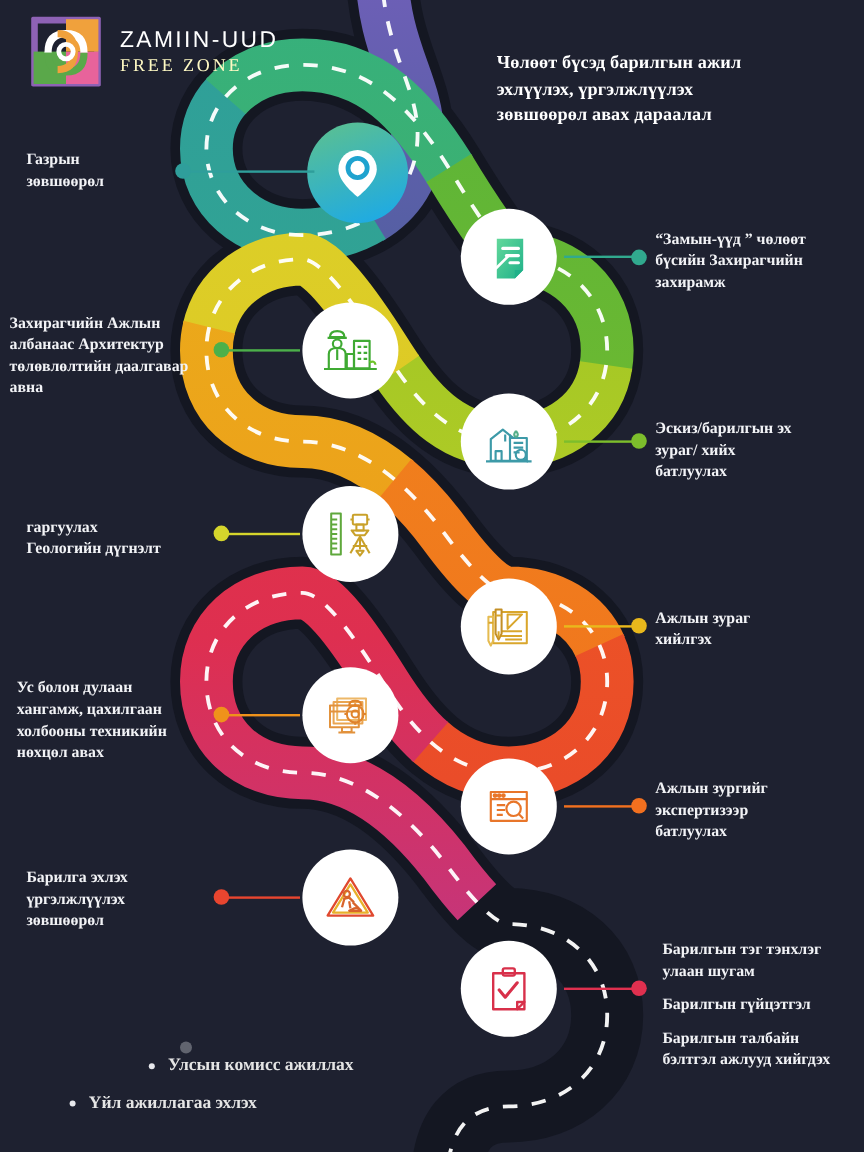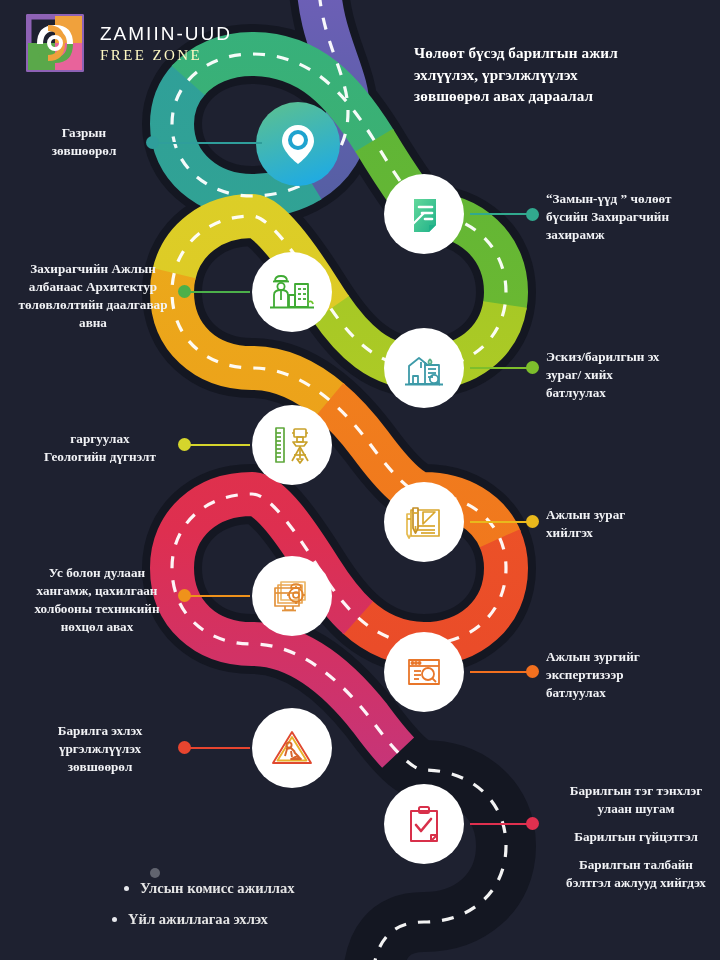--- a/index.html
+++ b/index.html
@@ -35,23 +35,23 @@
     text-align:left; color:#ffffff;
     font-size:15.2px; font-weight:bold; line-height:1.42;
     letter-spacing:0.1px;
   }
 
   
   .label {
     position:absolute; color:#f2f3f6;
     font-size:13.2px; font-weight:bold; line-height:1.36;
   }
-  .label.left  { text-align:center; }
+  .label.left  { text-align:left; }
   .label.right { text-align:left; }
-  .label.rightleft { text-align:center; }
+  .label.rightleft { text-align:left; }
 
   
   .conn { position:absolute; height:2px; }
   .dot { position:absolute; width:13px; height:13px; border-radius:50%; }
 
   
   .node {
     position:absolute; border-radius:50%;
     display:flex; align-items:center; justify-content:center;
   }
@@ -61,21 +61,21 @@
   #bullets { position:absolute; left:0; bottom:18px; width:720px; }
   .bullet {
     display:flex; align-items:center; gap:11px;
     color:#e5e5e5; font-size:14.6px; font-weight:bold;
     margin-bottom:14px;
   }
   .bullet .bdot {
     width:5px; height:5px; border-radius:50%; background:#e7e8ec; flex:none;
   }
   #b1 { padding-left:124px; }
-  #b2 { padding-left:112px; }
+  #b2 { padding-left:58px; }
   #graydot {
     position:absolute; left:150px; top:-12px;
     width:10px; height:10px; border-radius:50%; background:#61646f;
   }
 </style>
 </head>
 <body>
 
 <div id="page">
 

